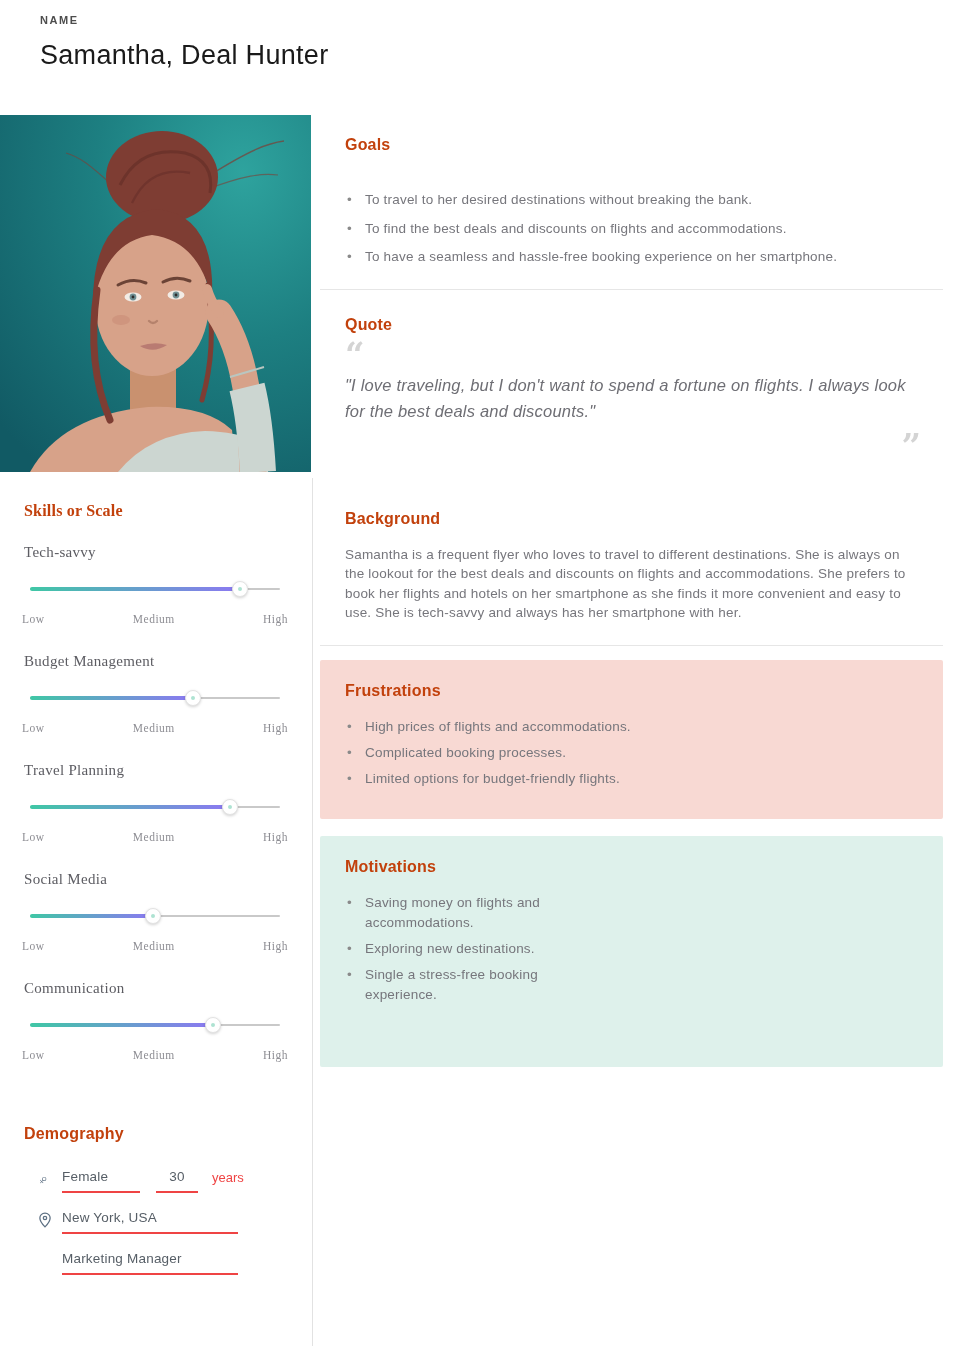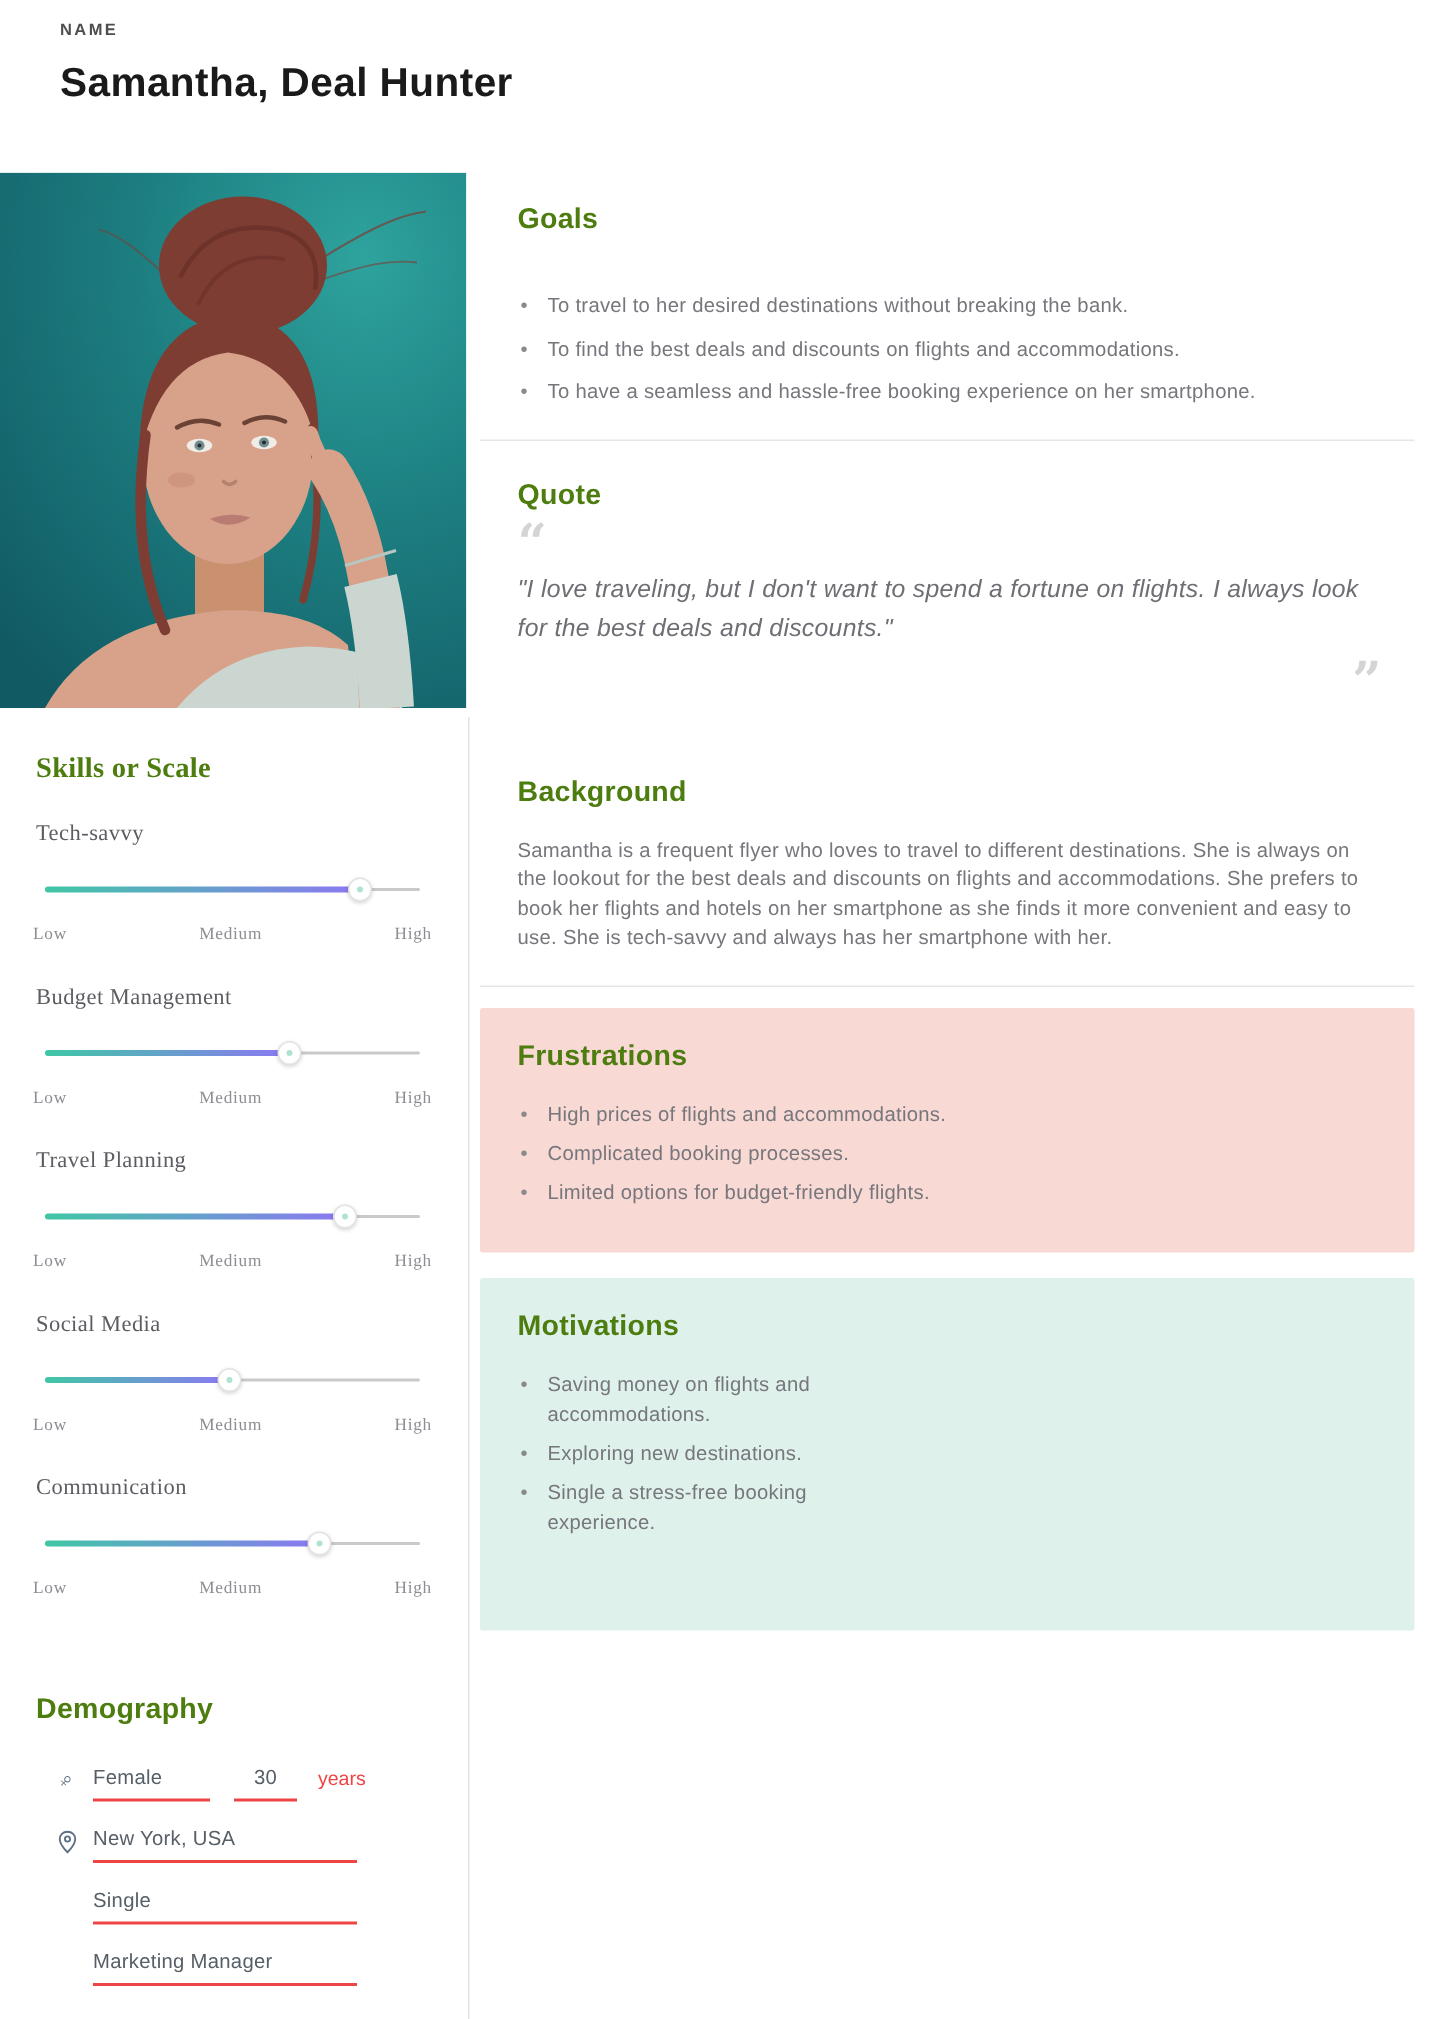--- a/index.html
+++ b/index.html
@@ -3,28 +3,28 @@
 <meta charset="utf-8">
 <style>
   * { margin:0; padding:0; box-sizing:border-box; }
   html,body { background:#fff; }
   body { font-family:"Liberation Sans", sans-serif; color:#1e1e1e; }
   .page { position:relative; width:955px; height:1346px; background:#fff; overflow:hidden; }
 
   
   .header { position:absolute; left:40px; top:14px; }
   .name-label { font-size:11px; font-weight:700; letter-spacing:1.6px; color:#4d4d4d; }
-  .persona-title { margin-top:14px; font-size:27px; font-weight:700; color:#1a1a1a; letter-spacing:.3px; }
+  .persona-title { margin-top:14px; font-size:27px; font-weight:400; color:#1a1a1a; letter-spacing:.3px; }
 
   
   .left-col { position:absolute; left:0; top:115px; width:311px; }
   .photo-wrap { width:311px; height:357px; overflow:hidden; }
   .v-divider { position:absolute; left:312px; top:478px; width:1px; height:868px; background:#e2e2e2; }
 
-  .section-heading { font-size:19px; font-weight:700; color:#4d7c0f; letter-spacing:.2px; }
+  .section-heading { font-size:16px; font-weight:700; color:#c2410c; letter-spacing:.2px; }
 
   .skills { padding:30px 24px 0 24px;font-family:Liberation Serif, serif; }
   .skill-block { margin-top:28px; }
   .skill-block:first-of-type { margin-top:24px; }
   .skill-label { font-size:15px; color:#5c5c62; letter-spacing:.3px; }
   .slider { position:relative; height:16px; width:250px; margin:20px 0 0 6px; }
   .slider-track { position:absolute; left:0; right:0; top:7px; height:2px; background:#c9c9c9; border-radius:2px; }
   .slider-fill { position:absolute; left:0; top:6px; height:4px; width:var(--pct); border-radius:3px;
                  background:linear-gradient(90deg,#3fc7a5,#8c78f2); }
   .slider-thumb { position:absolute; top:0; left:var(--pct); margin-left:-8px; width:16px; height:16px;
@@ -231,24 +231,20 @@
           <span class="demo-icon-cell">
             <svg width="14" height="16" viewBox="0 0 24 28" fill="none" stroke="#5d7083" stroke-width="2.2">
               <path d="M12 2 C6.5 2 3 6 3 10.5 C3 17 12 26 12 26 C12 26 21 17 21 10.5 C21 6 17.5 2 12 2 Z"></path>
               <circle cx="12" cy="10.5" r="3"></circle>
             </svg>
           </span>
           <input class="demo-field wide" value="New York, USA" style="">
         </div>
         <div class="demo-row">
           <span class="demo-icon-cell"></span>
-          <input class="demo-field wide" value="Single" style="">
-        </div>
-        <div class="demo-row">
-          <span class="demo-icon-cell"></span>
           <input class="demo-field wide" value="Marketing Manager" style="">
         </div>
       </div>
     </div>
   </div>
 
   <div class="right-col">
 
     <div class="pad-section goals-section">
       <div class="section-heading">Goals</div>

